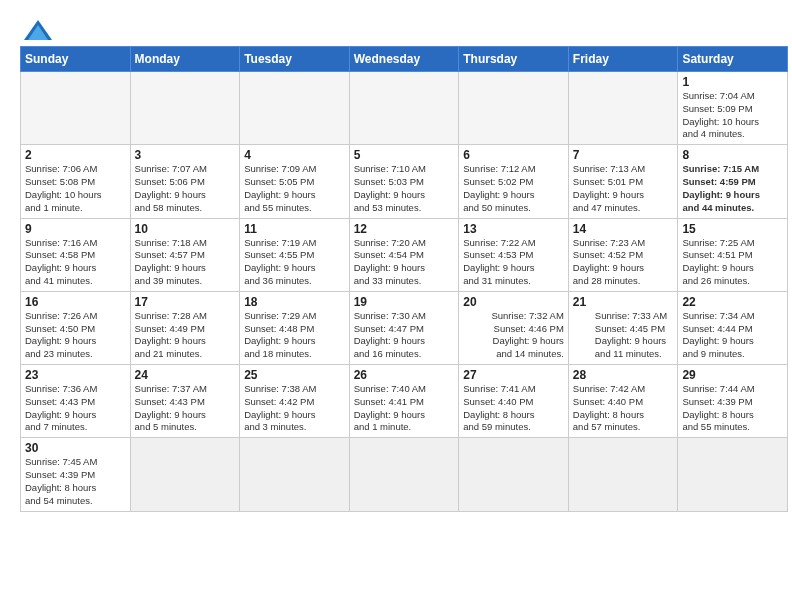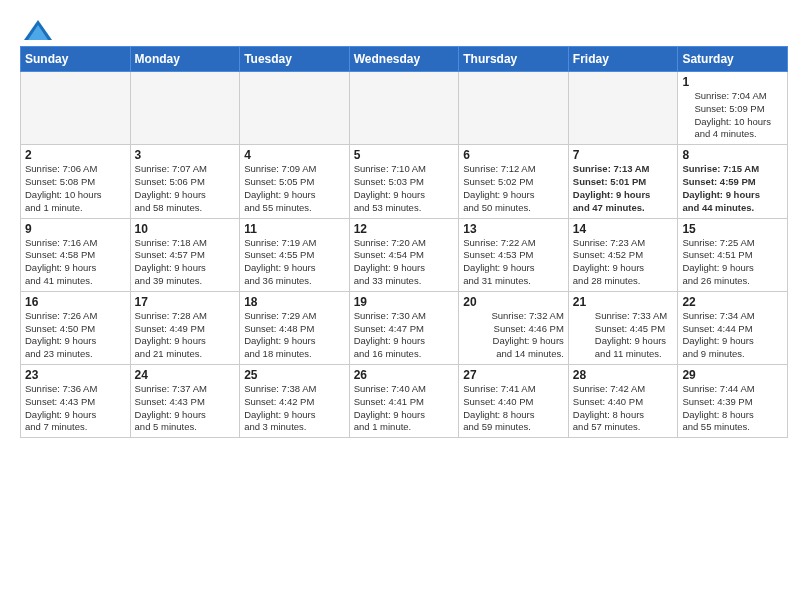--- a/index.html
+++ b/index.html
@@ -144,21 +144,21 @@
     <tbody id="calendar-body">
     <tr>
           <td class="empty"></td>
           <td class="empty"></td>
           <td class="empty"></td>
           <td class="empty"></td>
           <td class="empty"></td>
           <td class="empty"></td>
           <td>
             <span class="day-number">1</span>
-            <div class="day-info" style="white-space: pre-line; margin-left: 12px;">Sunrise: 7:04 AM
+            <div class="day-info" style="white-space: pre-line;">Sunrise: 7:04 AM
 Sunset: 5:09 PM
 Daylight: 10 hours
 and 4 minutes.</div>
           </td>
         </tr>
         <tr>
           <td>
             <span class="day-number">2</span>
             <div class="day-info" style="white-space: pre-line;">Sunrise: 7:06 AM
 Sunset: 5:08 PM
@@ -188,21 +188,21 @@
           </td>
           <td>
             <span class="day-number">6</span>
             <div class="day-info" style="white-space: pre-line;">Sunrise: 7:12 AM
 Sunset: 5:02 PM
 Daylight: 9 hours
 and 50 minutes.</div>
           </td>
           <td>
             <span class="day-number">7</span>
-            <div class="day-info" style="white-space: pre-line; font-weight: bold;">Sunrise: 7:13 AM
+            <div class="day-info" style="white-space: pre-line;">Sunrise: 7:13 AM
 Sunset: 5:01 PM
 Daylight: 9 hours
 and 47 minutes.</div>
           </td>
           <td>
             <span class="day-number">8</span>
             <div class="day-info" style="white-space: pre-line; font-weight: bold;">Sunrise: 7:15 AM
 Sunset: 4:59 PM
 Daylight: 9 hours
 and 44 minutes.</div>
@@ -354,15 +354,30 @@
 and 57 minutes.</div>
           </td>
           <td>
             <span class="day-number">29</span>
             <div class="day-info" style="white-space: pre-line;">Sunrise: 7:44 AM
 Sunset: 4:39 PM
 Daylight: 8 hours
 and 55 minutes.</div>
           </td>
         </tr>
+        <tr class="last-row">
+          <td>
+            <span class="day-number">30</span>
+            <div class="day-info" style="white-space: pre-line;">Sunrise: 7:45 AM
+Sunset: 4:39 PM
+Daylight: 8 hours
+and 54 minutes.</div>
+          </td>
+          <td class="shaded"></td>
+          <td class="shaded"></td>
+          <td class="shaded"></td>
+          <td class="shaded"></td>
+          <td class="shaded"></td>
+          <td class="shaded"></td>
+        </tr>
       </tbody>
   </table>
 </div>
 
 </body></html>

